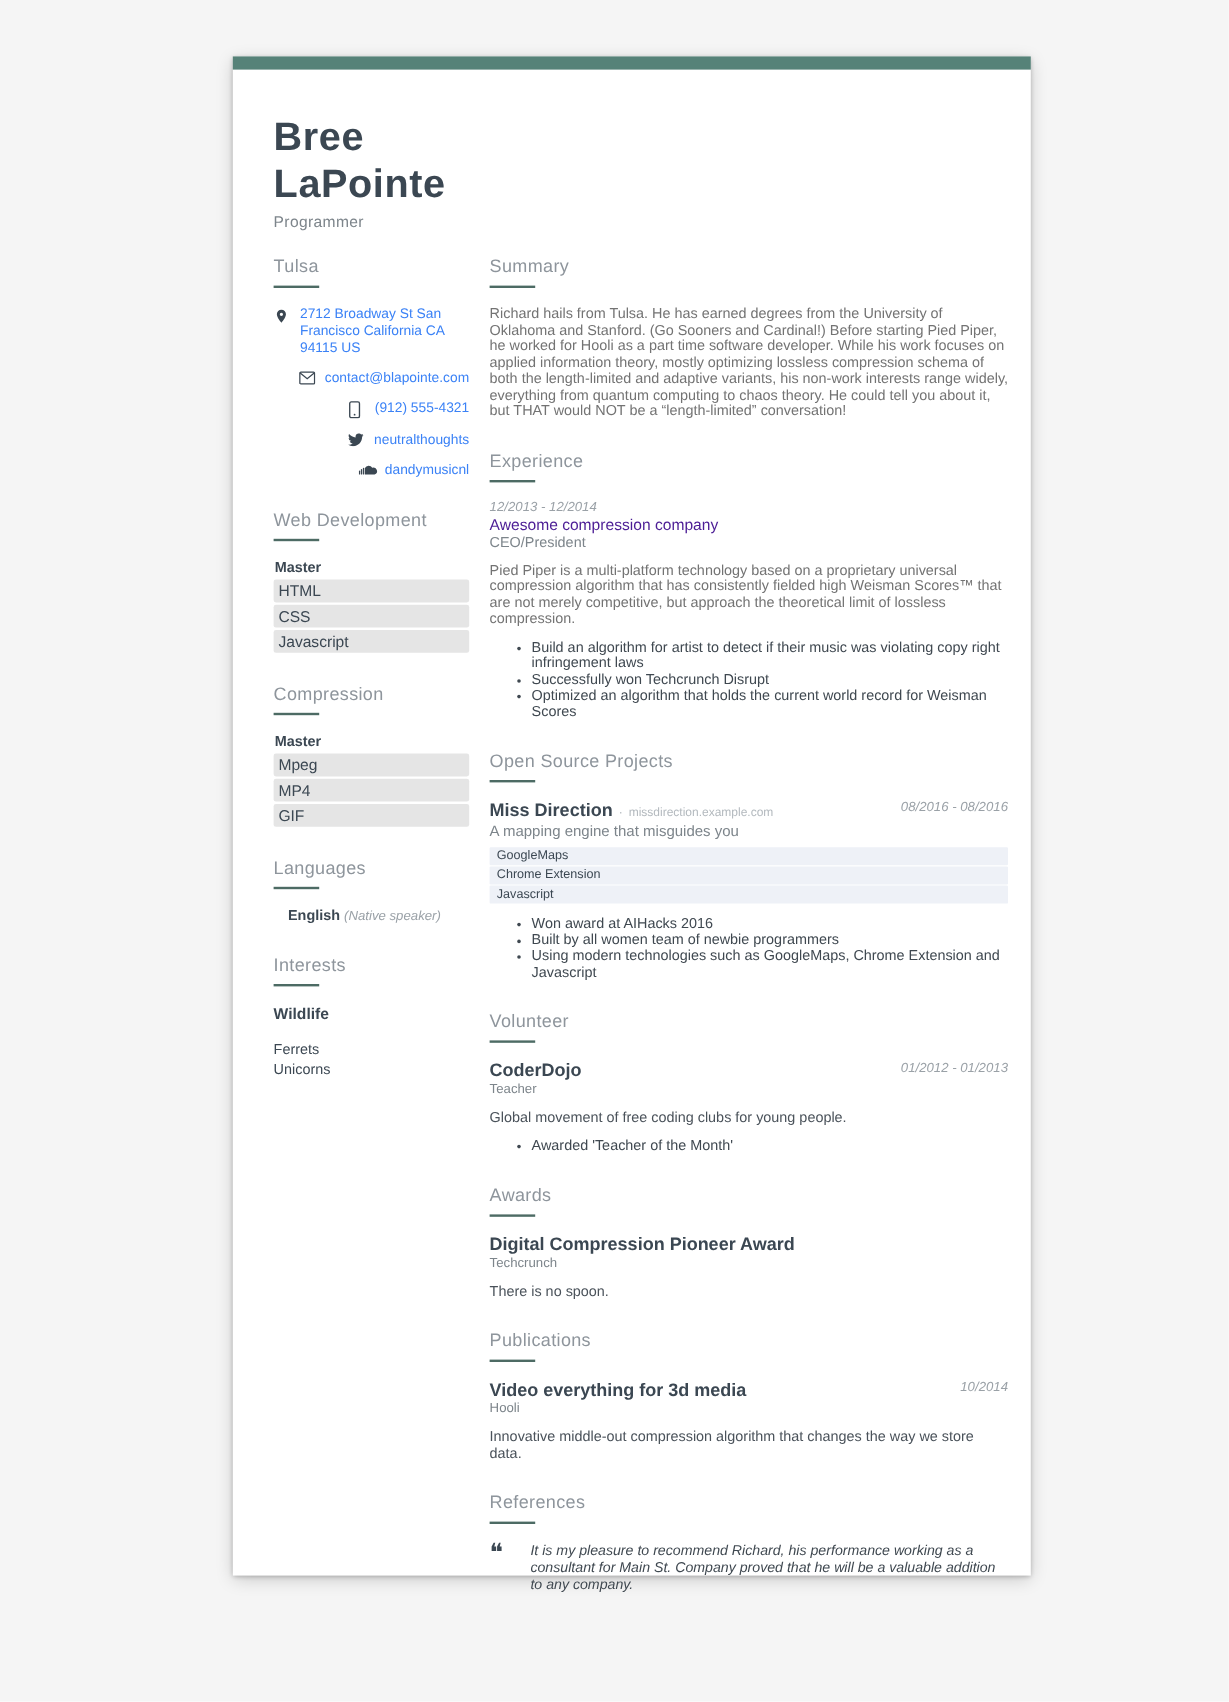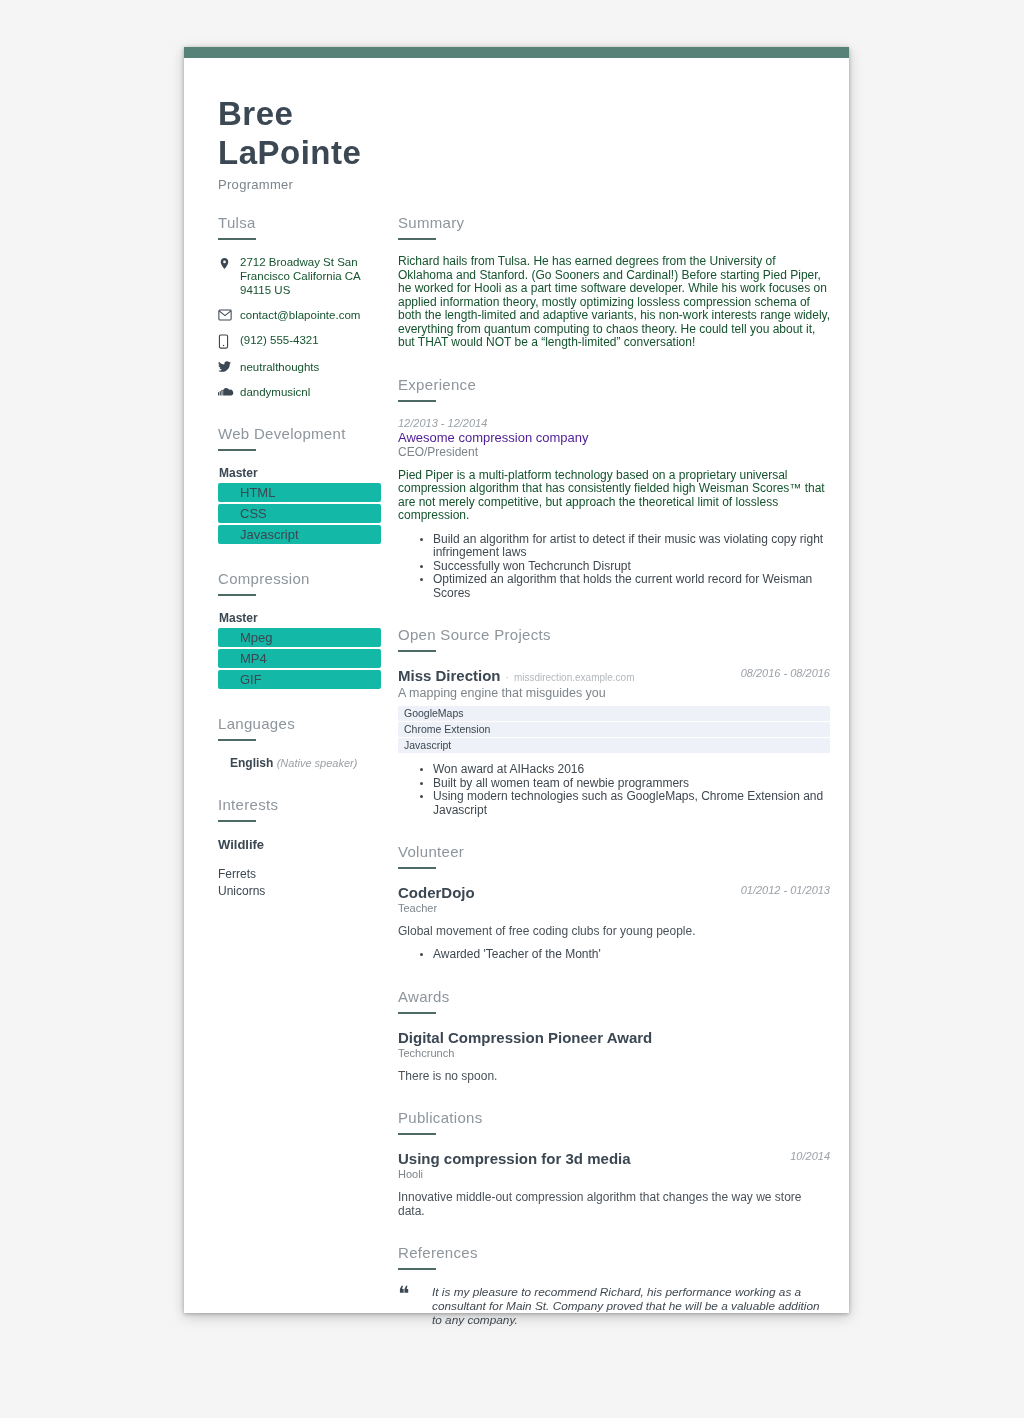--- a/index.html
+++ b/index.html
@@ -3,53 +3,53 @@
 <meta charset="utf-8">
 <style>
   html,body{margin:0;padding:0;}
   body{
     width:1024px;height:1418px;position:relative;
     background:#f5f5f5;
     font-family:"Liberation Sans",sans-serif;
     -webkit-font-smoothing:antialiased;
   }
   .page{
-    position:absolute;left:184px;top:47px;width:665px;height:1266px;
+    position:absolute;left:194px;top:47px;width:665px;height:1266px;
     background:#ffffff;
     box-shadow:0 1px 4px rgba(0,0,0,.28), 0 4px 14px rgba(0,0,0,.18);
     box-sizing:border-box;
   }
   .topbar{height:11px;width:100%;}
   .head{padding:36px 20px 0 34px;}
   .name{font-size:33px;line-height:39px;font-weight:bold;color:#3b4752;letter-spacing:.5px;}
   .job-title{font-size:13px;color:#7d858b;margin-top:5px;letter-spacing:.3px;}
 
   .inner{display:flex;padding:22px 19px 0 34px;box-sizing:border-box;}
   .col-left{width:163px;flex:none;}
   .col-right{flex:1;padding-left:17px;min-width:0;}
 
   .sec{margin-bottom:26px;}
   .sec-h{color:#8e959c;font-size:15px;font-weight:400;letter-spacing:.3px;margin:0 0 7px 0;}
   .sec-rule{width:38px;border-bottom:2px solid #4d6b64;margin-bottom:15px;}
 
   
-  .c-row{display:flex;align-items:flex-start;margin-bottom:11px;color:#14532d;}
+  .c-row{display:flex;align-items:flex-start;margin-bottom:11px;color:#3b82f6;justify-content:flex-end;}
   .c-ic{width:15px;flex:none;margin-right:7px;margin-top:1px;color:#3b4752;}
   .c-ic svg{display:block;}
   .c-tx{font-size:11.5px;line-height:14px;word-break:break-word;}
   .lvl{font-size:12px;font-weight:bold;color:#3b4752;margin:0 0 3px 1px;}
-  .chip{background:#14b8a6;color:#3b4752;font-size:13px;line-height:17px;padding:1px 0 1px 22px;margin-bottom:2px;border-radius:2px;}
+  .chip{background:#e5e5e5;color:#3b4752;font-size:13px;line-height:17px;padding:1px 0 1px 4px;margin-bottom:2px;border-radius:2px;}
   .lang-line{font-size:12px;color:#3b4752;}
   .lang-name{font-weight:bold;margin-left:12px;}
   .lang-note{font-style:italic;color:#9aa1a7;font-size:11px;}
   .int-primary{font-size:13px;font-weight:bold;color:#3b4752;margin-bottom:14px;}
   .int-item{font-size:12px;color:#3b4752;line-height:17px;}
 
   
-  .body-tx{font-size:12px;line-height:13.5px;color:#14532d;}
+  .body-tx{font-size:12px;line-height:13.5px;color:#737373;}
   .entry{position:relative;}
   .date{position:absolute;right:0;top:0;font-size:11px;font-style:italic;color:#9aa1a7;white-space:nowrap;}
   .date-block{text-align:left;font-size:11px;font-style:italic;color:#9aa1a7;margin-bottom:1px;}
   .company{font-size:13px;color:#4c1d95;line-height:15px;}
   .role{font-size:12px;color:#7d858b;line-height:15px;margin-bottom:9px;}
   .e-title{font-size:15px;font-weight:bold;color:#3b4752;line-height:17px;}
   .e-sub{font-size:12px;color:#7d858b;line-height:15px;}
   ul.bl{margin:10px 0 0 0;padding-left:35px;}
   ul.bl li{font-size:12px;line-height:13.5px;color:#3f4850;margin-bottom:0;}
   ul.bl li::marker{color:#3f4850;font-size:10px;}
@@ -242,21 +242,21 @@
           <div class="e-sub" style="font-size:11px;">Techcrunch</div>
           <div class="desc">There is no spoon.</div>
         </div>
       </div>
 
       <div class="sec">
         <div class="sec-h">Publications</div>
         <div class="sec-rule"></div>
         <div class="entry">
           <span class="date">10/2014</span>
-          <div class="e-title">Using compression for 3d media</div>
+          <div class="e-title">Video everything for 3d media</div>
           <div class="e-sub" style="font-size:11px;">Hooli</div>
           <div class="desc">Innovative middle-out compression algorithm that changes the way we store data.</div>
         </div>
       </div>
 
       <div class="sec">
         <div class="sec-h">References</div>
         <div class="sec-rule"></div>
         <div class="quote-row">
           <span class="quote-mark">❝</span>

